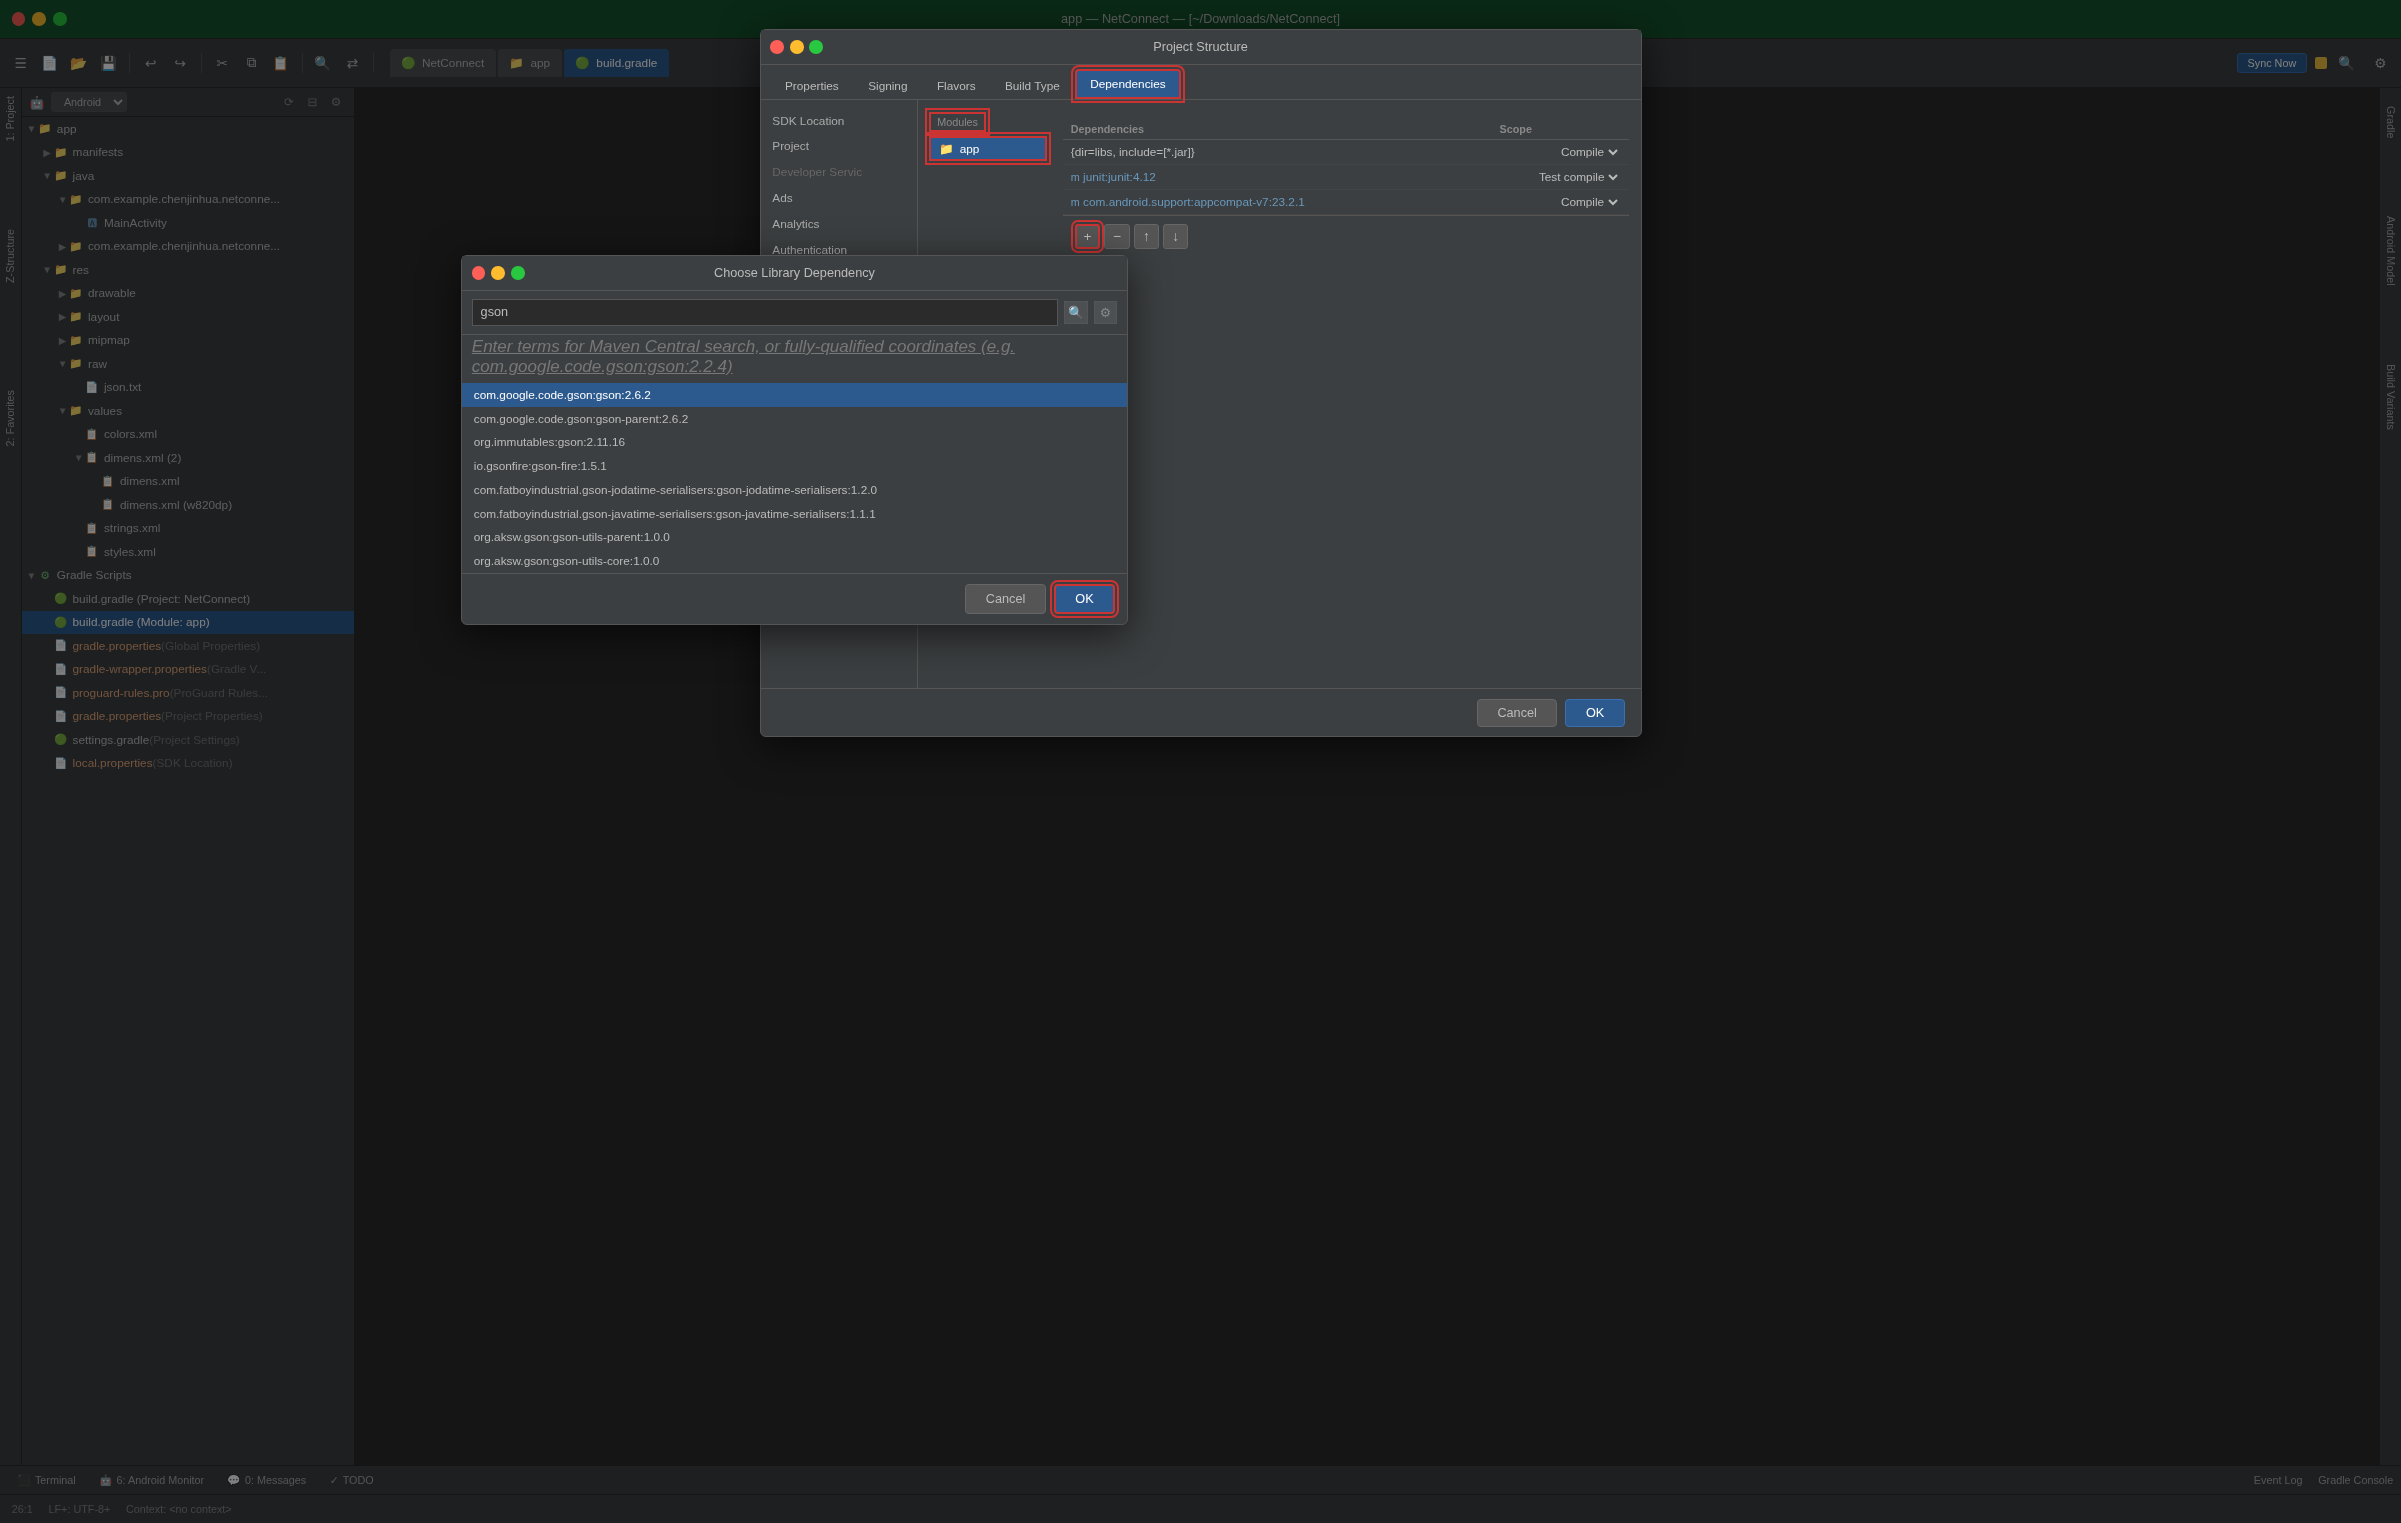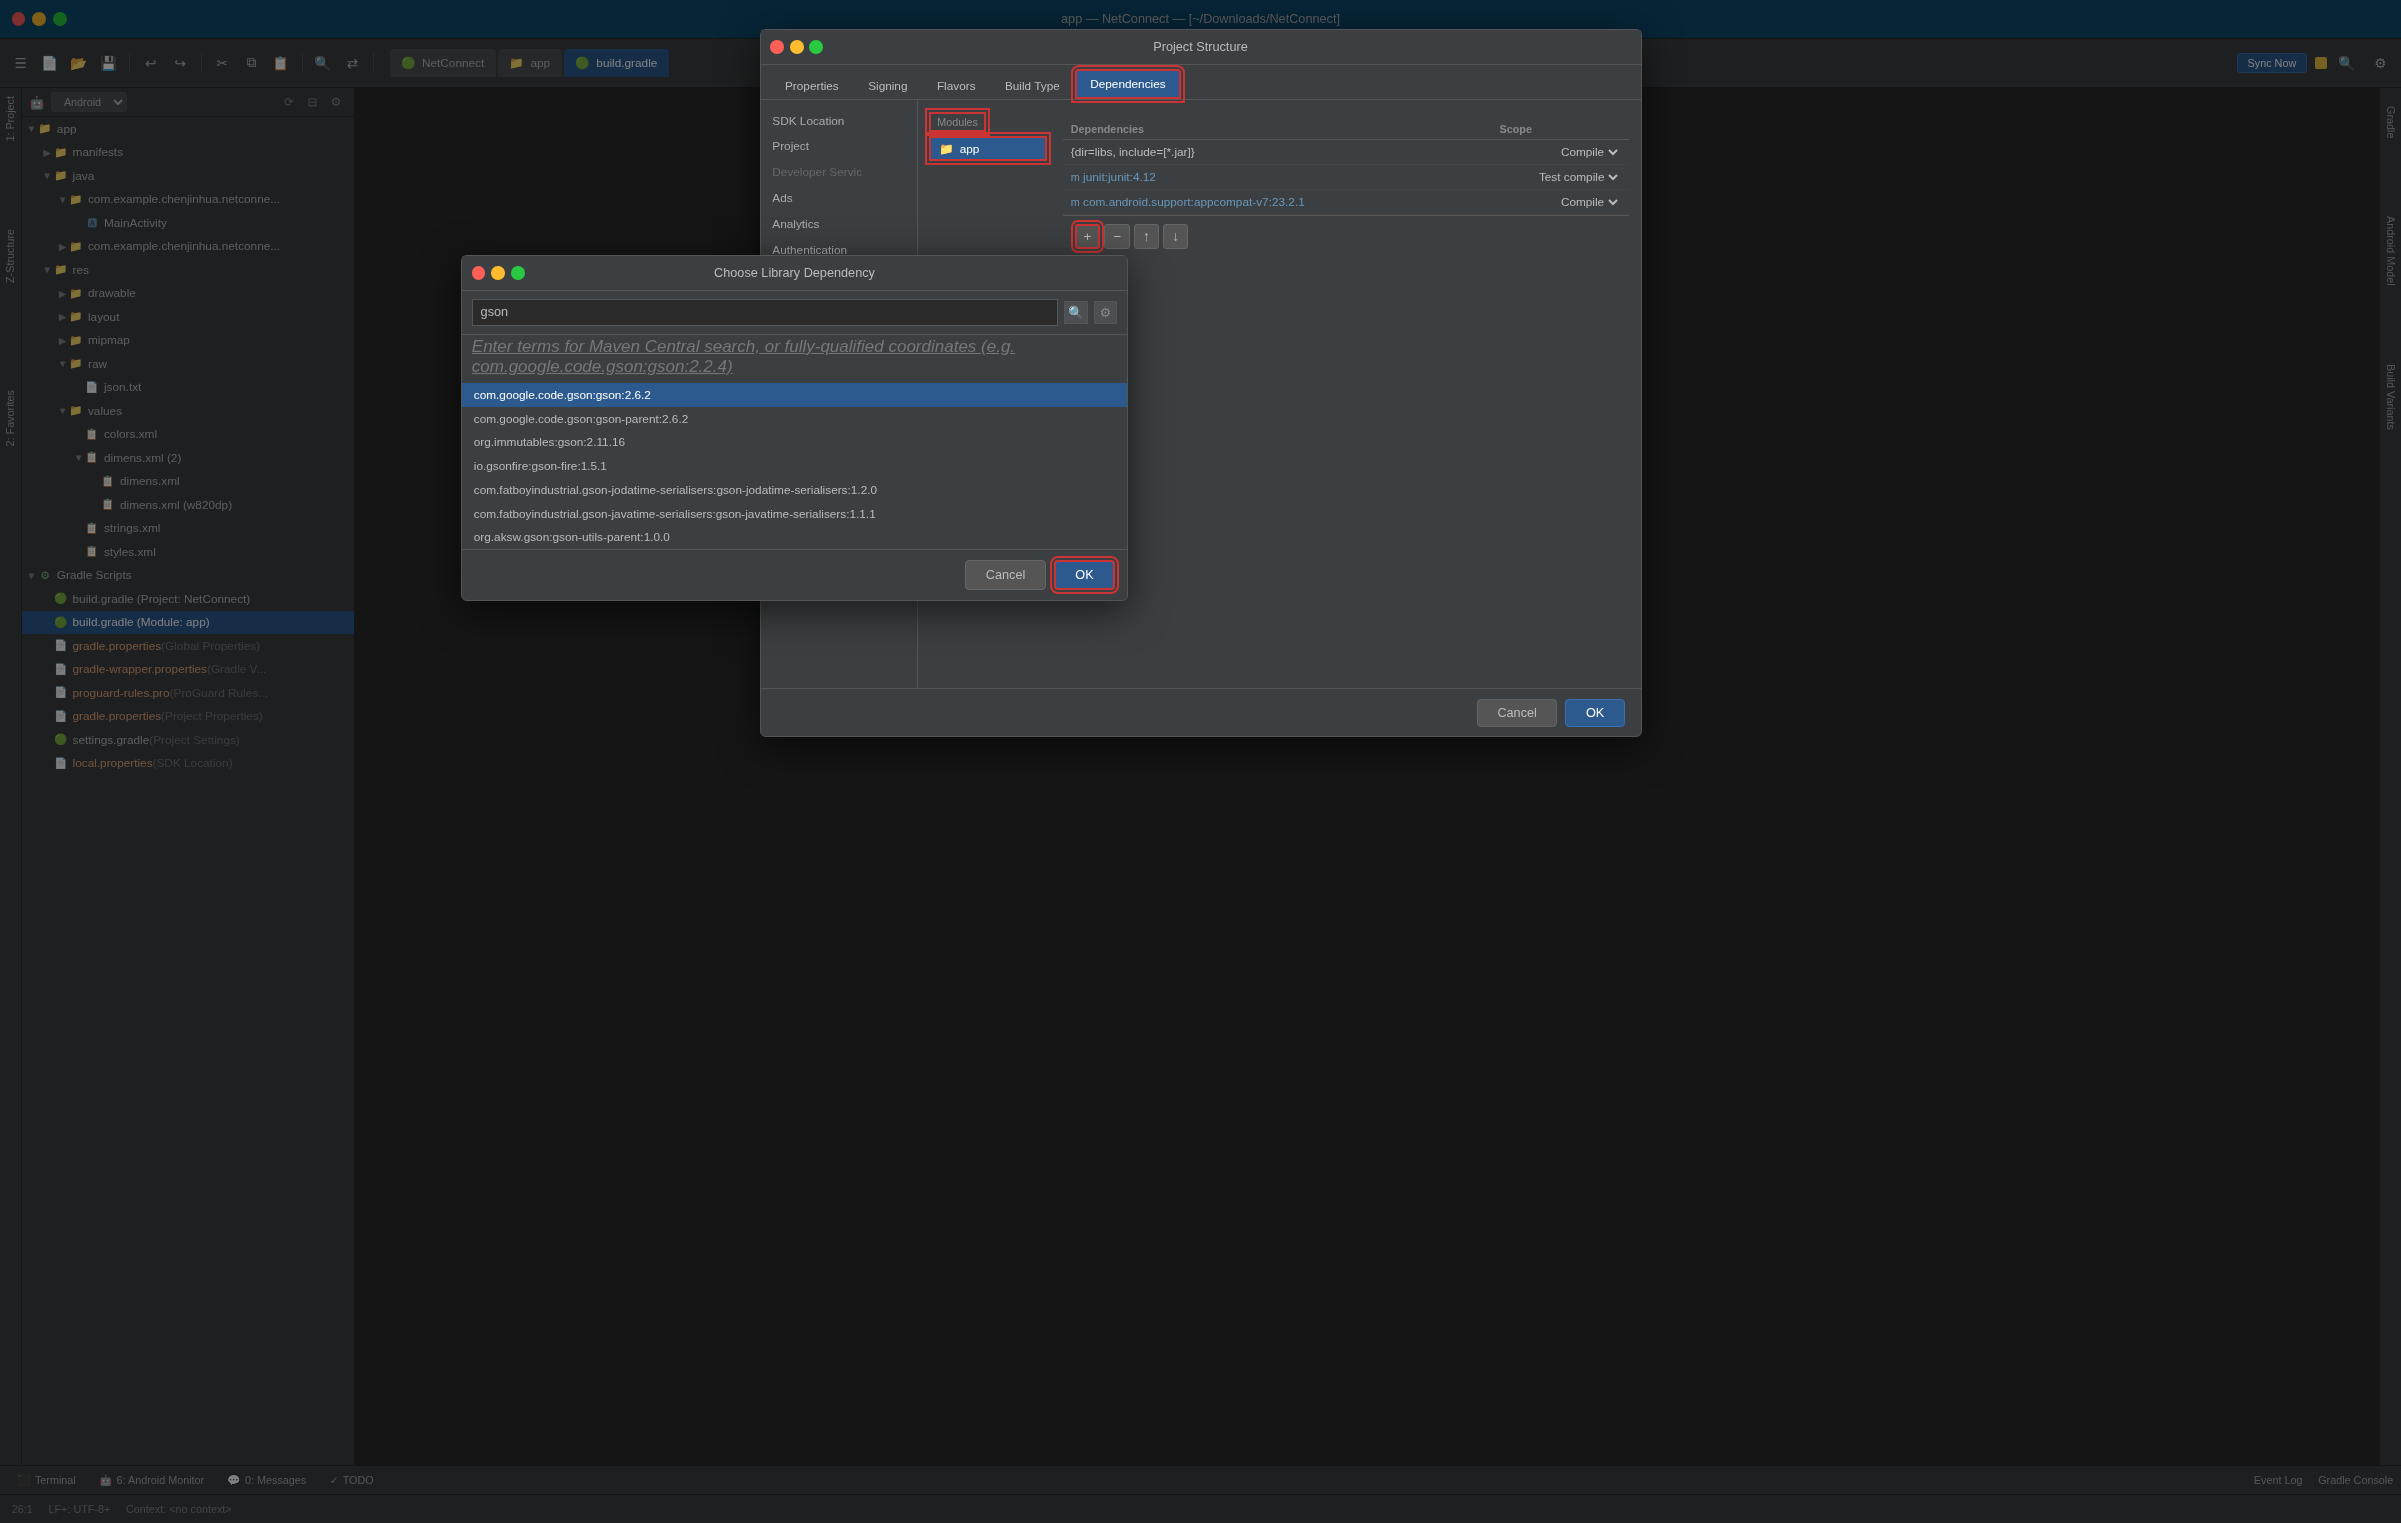--- a/index.html
+++ b/index.html
@@ -19,21 +19,21 @@
       width: 100%;
       height: 100%;
       background: #3c3f41;
       display: flex;
       flex-direction: column;
     }
 
     
     .title-bar {
       height: 39px;
-      background: #0c4a6e;
+      background: #14532d;
       display: flex;
       align-items: center;
       padding: 0 11.8px;
       border-bottom: 1px solid #2b2b2b;
       position: relative;
     }
     .traffic-lights {
       display: flex;
       gap: 6.9px;
       margin-right: 11.8px;
@@ -1004,20 +1004,21 @@
     <div class="lib-hint">Enter terms for Maven Central search, or fully-qualified coordinates (e.g. com.google.code.gson:gson:2.2.4)</div>
 
     <div class="lib-list">
       <div class="lib-list-item selected">com.google.code.gson:gson:2.6.2</div>
       <div class="lib-list-item">com.google.code.gson:gson-parent:2.6.2</div>
       <div class="lib-list-item">org.immutables:gson:2.11.16</div>
       <div class="lib-list-item">io.gsonfire:gson-fire:1.5.1</div>
       <div class="lib-list-item">com.fatboyindustrial.gson-jodatime-serialisers:gson-jodatime-serialisers:1.2.0</div>
       <div class="lib-list-item">com.fatboyindustrial.gson-javatime-serialisers:gson-javatime-serialisers:1.1.1</div>
       <div class="lib-list-item">org.aksw.gson:gson-utils-parent:1.0.0</div>
+      <div class="lib-list-item">org.aksw.gson:gson-utils-core:1.0.0</div>
     </div>
 
     <div class="lib-dialog-footer">
       <button class="lib-btn lib-btn-cancel">Cancel</button>
       <button class="lib-btn lib-btn-ok highlighted red-box">OK</button>
     </div>
 
   </div>
 
 </div>

